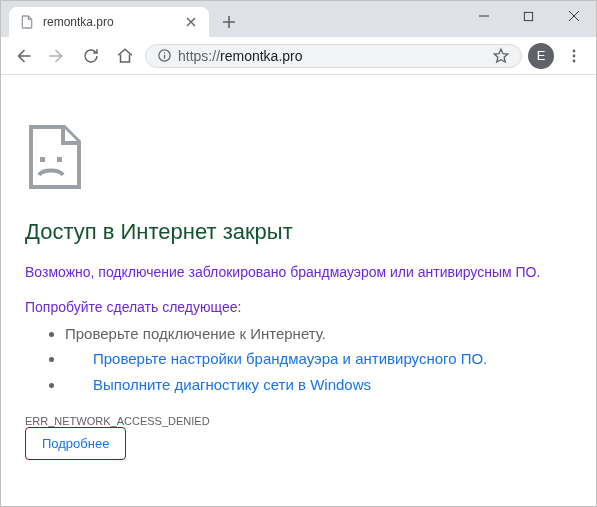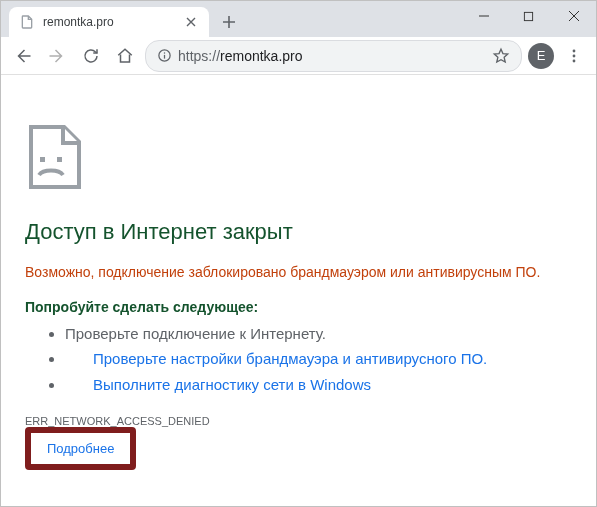--- a/index.html
+++ b/index.html
@@ -66,21 +66,21 @@
     gap: 6px;
   }
   .tbtn {
     width:28px; height:28px; border-radius:50%;
     display:flex; align-items:center; justify-content:center;
     color:#5f6368; cursor:pointer;
   }
   .tbtn.disabled { color:#b0b0b0; cursor:default; }
   .omnibox {
     flex:1;
-    height:32px;
+    height:24px;
     border:1px solid #dadce0;
     border-radius:14px;
     background:#f1f3f4;
     display:flex;
     align-items:center;
     padding:0 10px;
     gap:6px;
   }
   .omnibox .info {
     width:16px; height:16px; display:flex; align-items:center; justify-content:center;
@@ -107,30 +107,30 @@
     padding: 50px 24px 20px 24px;
     color:#202124;
   }
   .sadfile { margin-bottom: 30px; }
   h1 {
     font-size: 22px;
     font-weight: 400;
     color:#14532d;
     margin: 0 0 18px 0;
   }
-  .msg { font-size:14px; color:#c2410c; margin-bottom:16px; line-height:1.4; }
-  .try { font-size:14px; color:#14532d; margin-bottom:6px;font-weight:bold; }
+  .msg { font-size:14px; color:#6d28d9; margin-bottom:16px; line-height:1.4; }
+  .try { font-size:14px; color:#6d28d9; margin-bottom:6px; }
   ul { margin:4px 0 18px 0; padding-left: 40px; }
   li { font-size:15px; color:#5f6368; line-height:1.7; }
   li a { color:#1a73e8; text-decoration:none; cursor:pointer;margin-left:28px; }
   .errcode { font-size:11px; color:#5f6368; }
   .details-btn {
     display:inline-block;
     padding: 8px 16px;
-    border:6px solid #7f1d1d;
+    border:1px solid #7f1d1d;
     border-radius:4px;
     background:#fff;
     color:#1a73e8;
     font-size:13px;
     cursor:pointer;
   }
   svg { display:block; }
 </style>
 </head>
 <body>

